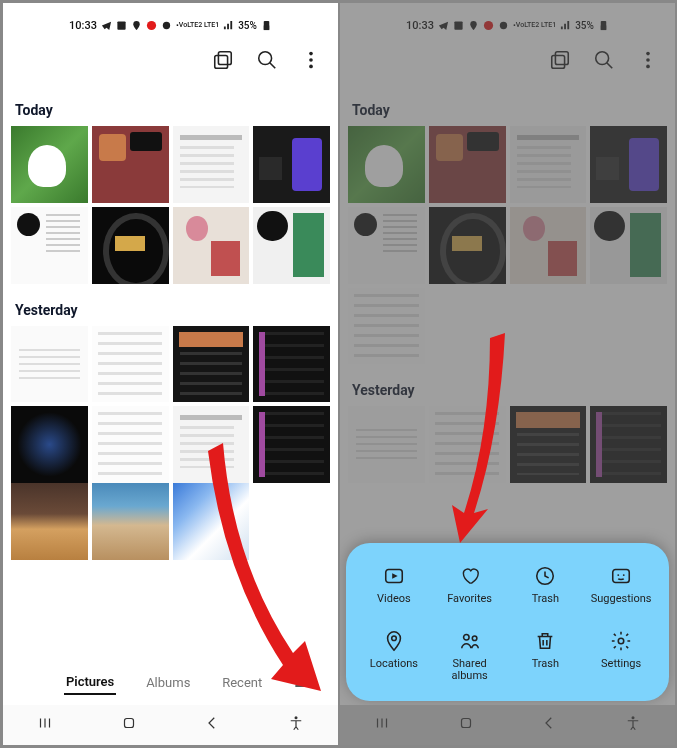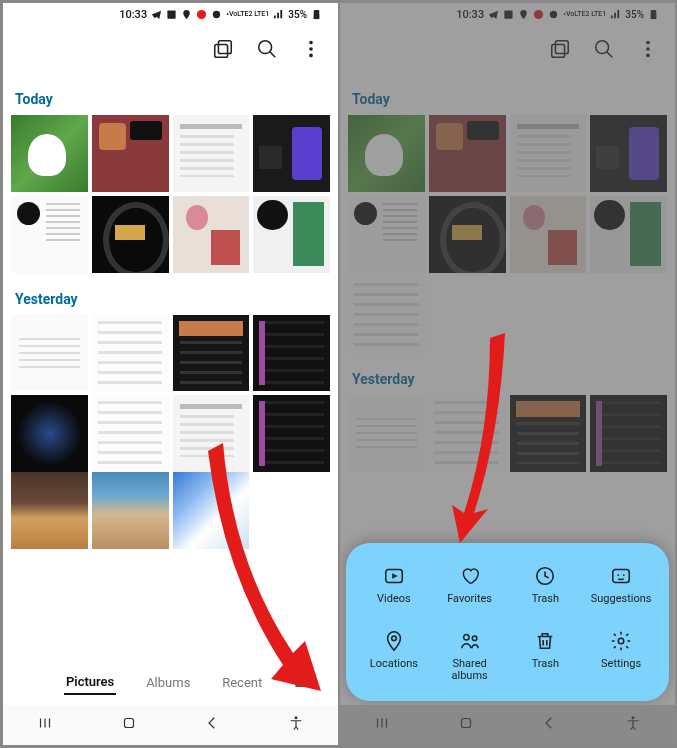--- a/index.html
+++ b/index.html
@@ -18,26 +18,27 @@
     height: 742px;
     background: #fff;
     overflow: hidden;
   }
   .phone.left { left: 3px; }
   .phone.right { left: 340px; }
 
   .statusbar {
     height: 22px;
     display: flex;
-    justify-content: flex-end;
+    justify-content: center;
     align-items: center;
     padding: 0 16px;
     font-size: 11px;
     font-weight: 500;
     color: #111;
+    margin-top: 11px;
   }
   .statusbar .sb-left, .statusbar .sb-right {
     display: flex; align-items: center; gap: 4px;
   }
   .statusbar .sb-right { font-size: 10px; }
   .sb-icon { width: 11px; height: 11px; fill: #222; }
 
   .toolbar {
     height: 48px;
     display: flex;
@@ -45,21 +46,21 @@
     align-items: center;
     gap: 22px;
     padding: 0 16px;
   }
   .toolbar .ticon { width: 22px; height: 22px; display:flex; align-items:center; justify-content:center; }
   .toolbar svg { width: 22px; height: 22px; stroke: #222; fill: none; stroke-width: 1.7; }
   .toolbar .dots svg { fill:#222; stroke:none; }
 
   .content { padding: 0 8px; overflow:hidden; height: 600px;}
   .section-head {
-    font-size: 14px; font-weight: 700; color:#0369a1;
+    font-size: 14px; font-weight: 700; color:#0f172a;
     padding: 18px 4px 8px;
   }
   .grid {
     display: grid;
     grid-template-columns: repeat(4, 1fr);
     gap: 4px;
   }
   .thumb {
     width: 100%;
     aspect-ratio: 1/1;

